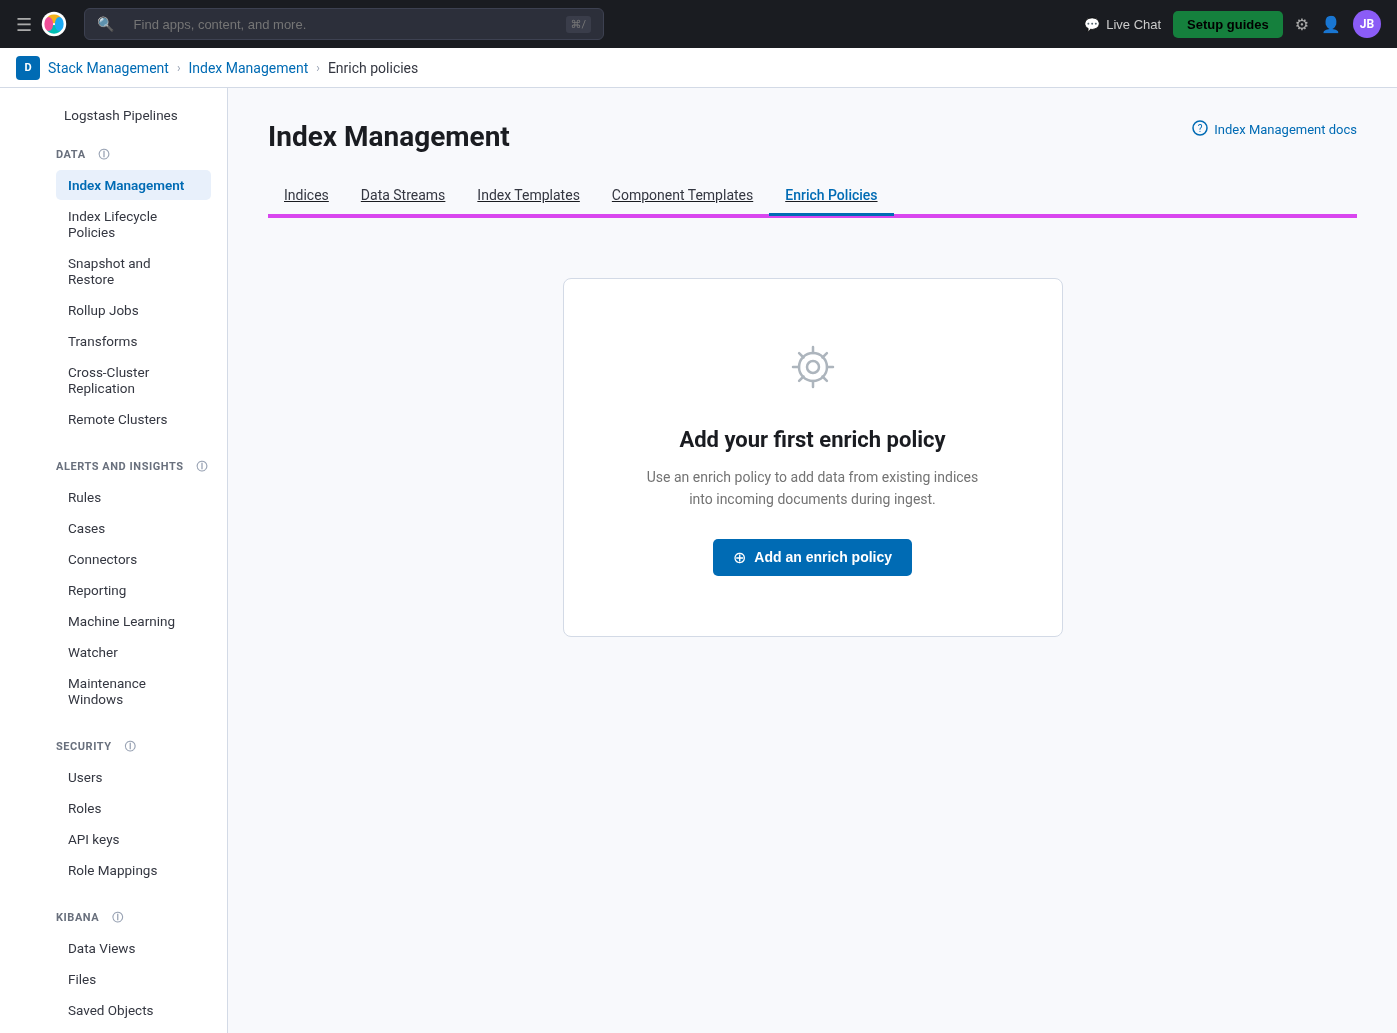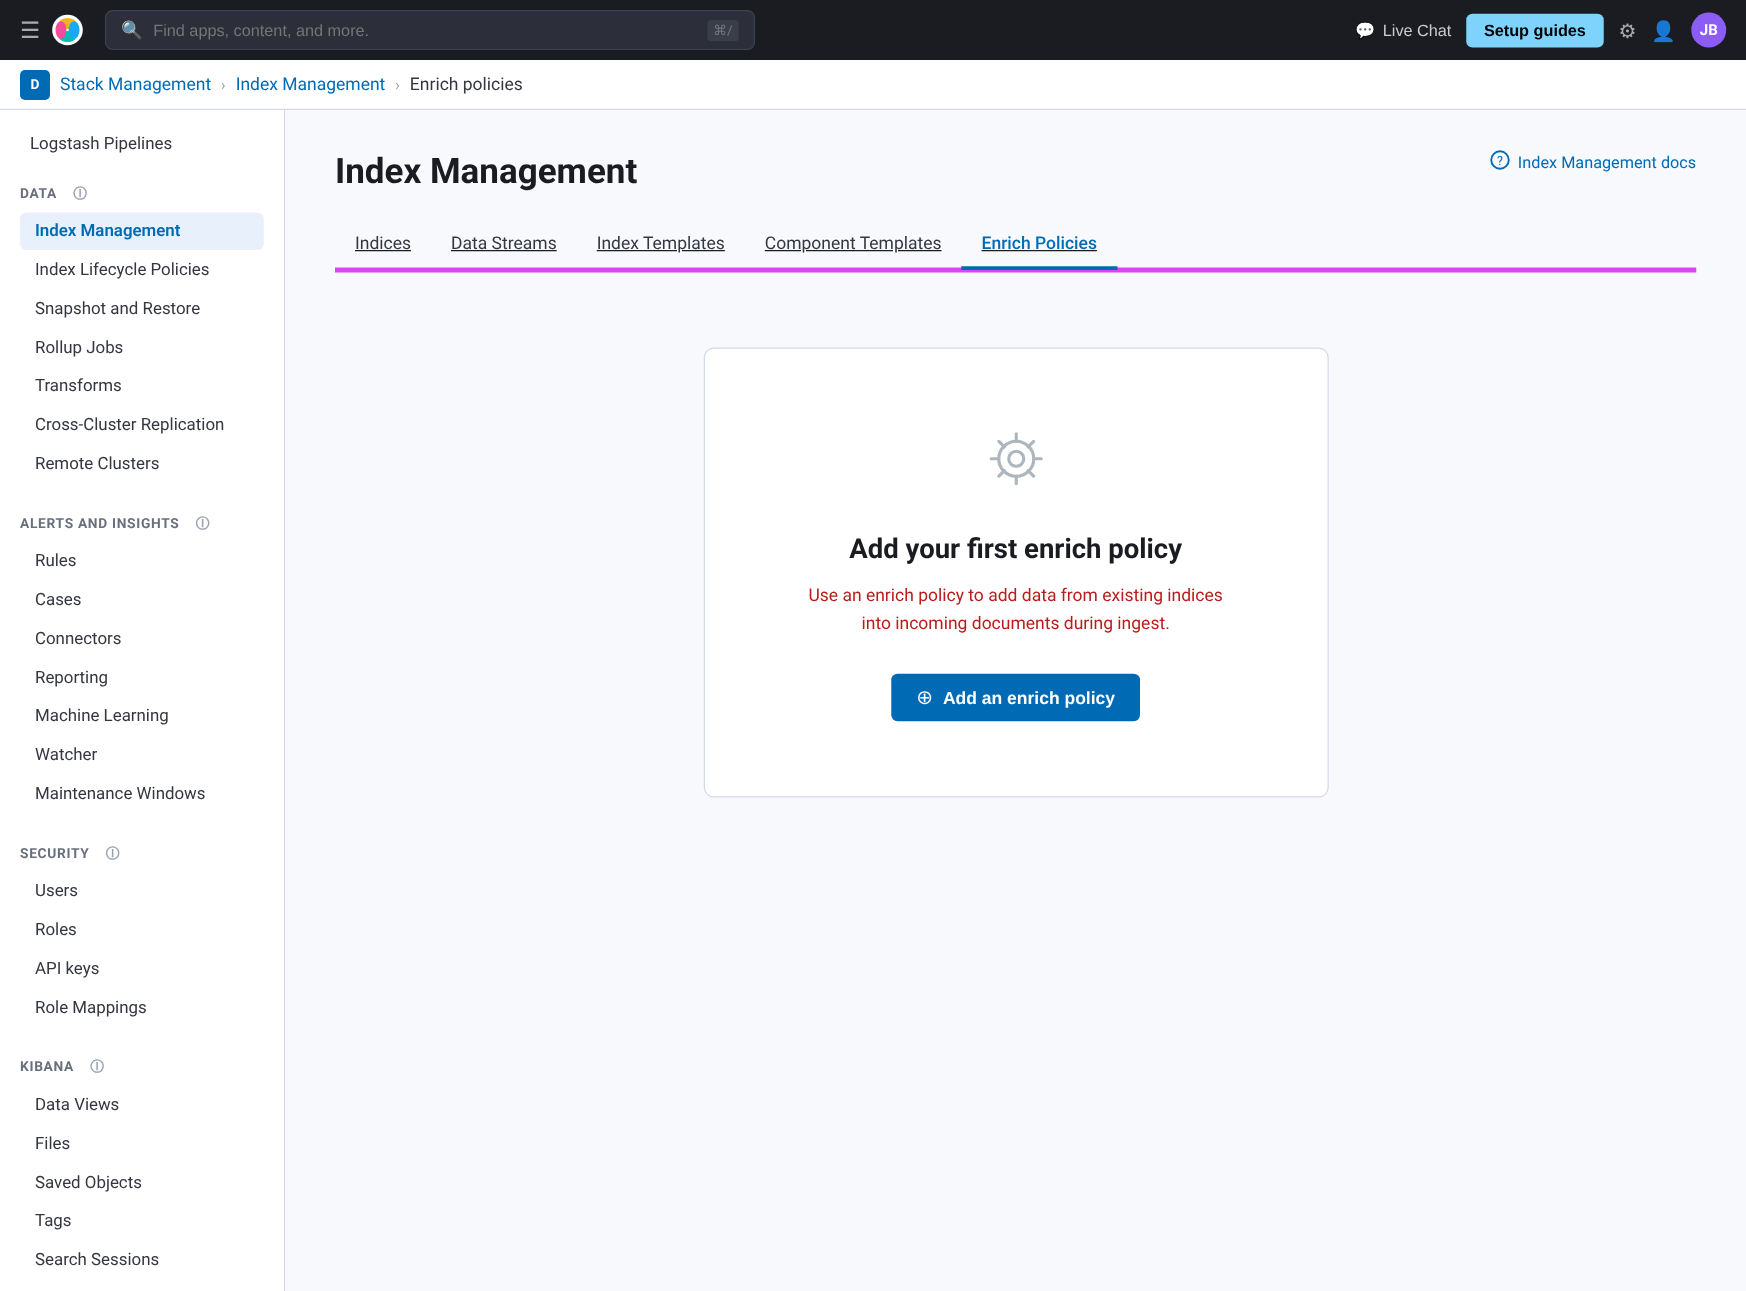--- a/index.html
+++ b/index.html
@@ -11,30 +11,30 @@
       padding: 0 16px; gap: 16px; position: fixed; top: 0; left: 0; right: 0; z-index: 100;
     }
     .logo-area { display: flex; align-items: center; gap: 8px; }
     .hamburger { color: #aaa; cursor: pointer; font-size: 18px; }
     .elastic-logo { width: 28px; height: 28px; }
     .search-bar {
       flex: 1; max-width: 520px; background: #2c2f3a; border: 1px solid #3d4151;
       border-radius: 6px; display: flex; align-items: center; padding: 0 12px; gap: 8px; height: 32px;
     }
     .search-bar input {
-      background: transparent; border: none; outline: none; color: #ccc; flex: 1; font-size: 13px;
+      background: transparent; border: none; outline: none; color: #ccc; flex: 1; font-size: 13px; margin-left: 11px;
     }
     .search-kbd { color: #777; font-size: 11px; background: #3a3d4a; border-radius: 3px; padding: 2px 5px; }
     .nav-actions { display: flex; align-items: center; gap: 12px; margin-left: auto; }
     .live-chat-btn {
       display: flex; align-items: center; gap: 6px; color: #ccc; font-size: 13px; cursor: pointer;
       background: none; border: none;
     }
     .setup-guides-btn {
-      background: #7dd3fc; color: #000; border: none; border-radius: 5px; padding: 6px 14px;
+      background: #15803d; color: #000; border: none; border-radius: 5px; padding: 6px 14px;
       font-size: 13px; font-weight: 600; cursor: pointer;
     }
     .nav-icon { color: #aaa; font-size: 16px; cursor: pointer; }
     .avatar {
       width: 28px; height: 28px; border-radius: 50%; background: #8b5cf6;
       display: flex; align-items: center; justify-content: center; color: white; font-size: 12px; font-weight: 700;
     }
 
     
     .breadcrumb-bar {
@@ -49,21 +49,21 @@
     .breadcrumb-link { color: #006bb4; cursor: pointer; text-decoration: none; }
     .breadcrumb-sep { color: #98a2b3; font-size: 12px; }
     .breadcrumb-current { color: #343741; }
 
     
     .layout { display: flex; margin-top: 88px; min-height: calc(100vh - 88px); }
 
     
     .sidebar {
       width: 228px; min-width: 228px; background: #fff; border-right: 1px solid #d3dae6;
-      overflow-y: auto; padding-bottom: 24px; position: fixed; top: 88px; bottom: 0;
+      overflow-y: auto; padding-bottom: 24px; position: fixed; top: 88px; bottom: 0; padding-left: 40px;
     }
     .sidebar-section { padding: 16px 16px 8px 16px; }
     .sidebar-section-label {
       font-size: 11px; font-weight: 700; color: #69707d; text-transform: uppercase;
       letter-spacing: 0.05em; padding: 0 0 8px 0; display: flex; align-items: center; gap: 13px;
     }
     .sidebar-item {
       display: block; padding: 7px 12px; border-radius: 5px; color: #343741; cursor: pointer;
       font-size: 13.5px; text-decoration: none; margin-bottom: 1px;
     }
@@ -94,21 +94,21 @@
     .empty-state-container {
       display: flex; justify-content: center; align-items: center;
       padding: 60px 0;
     }
     .empty-state {
       background: #fff; border: 1px solid #d3dae6; border-radius: 8px;
       padding: 60px 80px; text-align: center; max-width: 500px; width: 100%;
     }
     .empty-state-icon { font-size: 48px; color: #98a2b3; margin-bottom: 20px; }
     .empty-state-title { font-size: 22px; font-weight: 700; color: #1a1c21; margin-bottom: 14px; }
-    .empty-state-desc { font-size: 14px; color: #b91c1c; line-height: 1.6; margin-bottom: 28px; }
+    .empty-state-desc { font-size: 14px; color: #737373; line-height: 1.6; margin-bottom: 28px; }
     .add-policy-btn {
       background: #006bb4; color: white; border: none; border-radius: 5px;
       padding: 9px 20px; font-size: 14px; font-weight: 600; cursor: pointer;
       display: inline-flex; align-items: center; gap: 8px;
     }
   </style>
 </head>
 <body>
 
 <nav class="top-nav">

